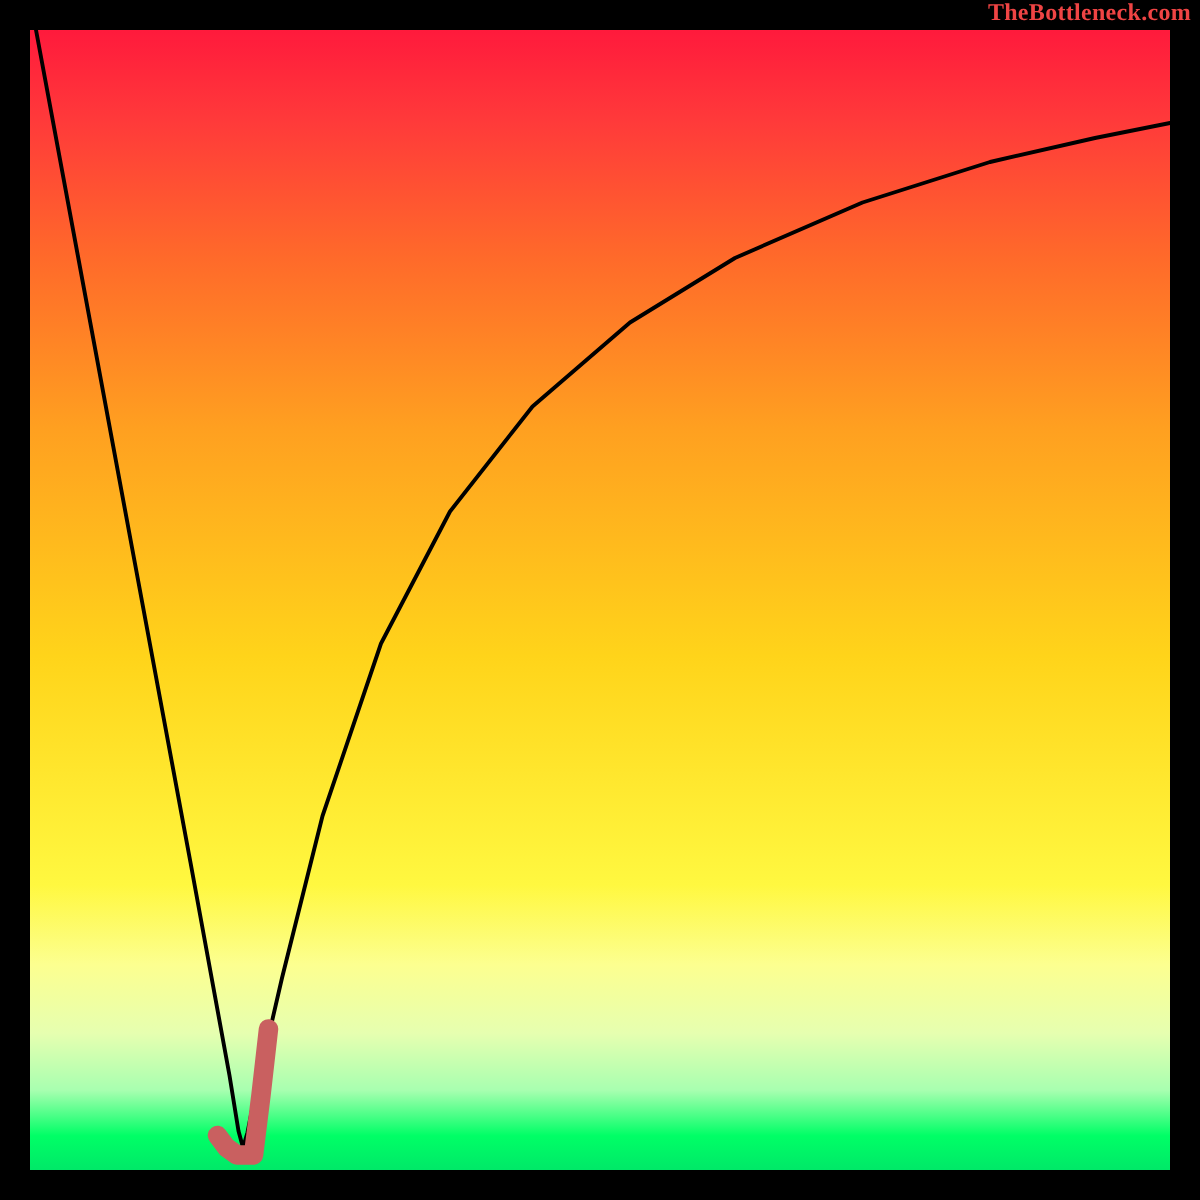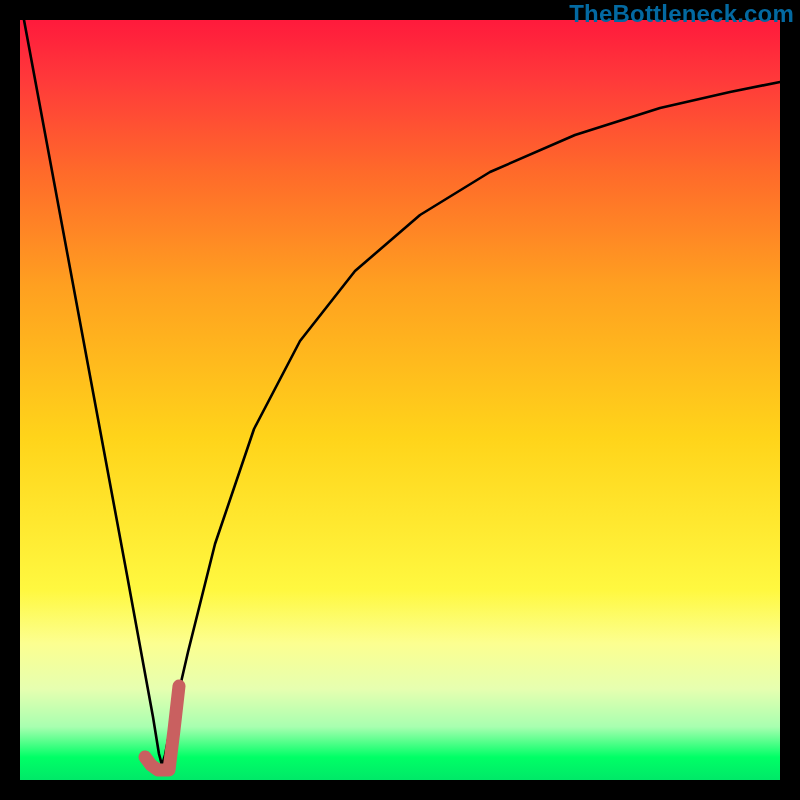--- a/index.html
+++ b/index.html
@@ -32,24 +32,24 @@
       #e6ffb0 88%,
       #a8ffb0 93%,
       #00ff66 97%,
       #00e868 100%
     );
   }
   .watermark {
     position: absolute;
     top: 0px;
     right: 6px;
-    font-family: Liberation Sans, sans-serif;
-    font-size: 24px;
+    font-family: Liberation Serif, serif;
+    font-size: 16px;
     font-weight: bold;
-    color: #0369a1;
+    color: #ef4444;
     letter-spacing: 0.2px;
     user-select: none;
   }
   svg.curves {
     position: absolute;
     left: 20px;
     top: 20px;
     width: 760px;
     height: 760px;
     overflow: visible;

